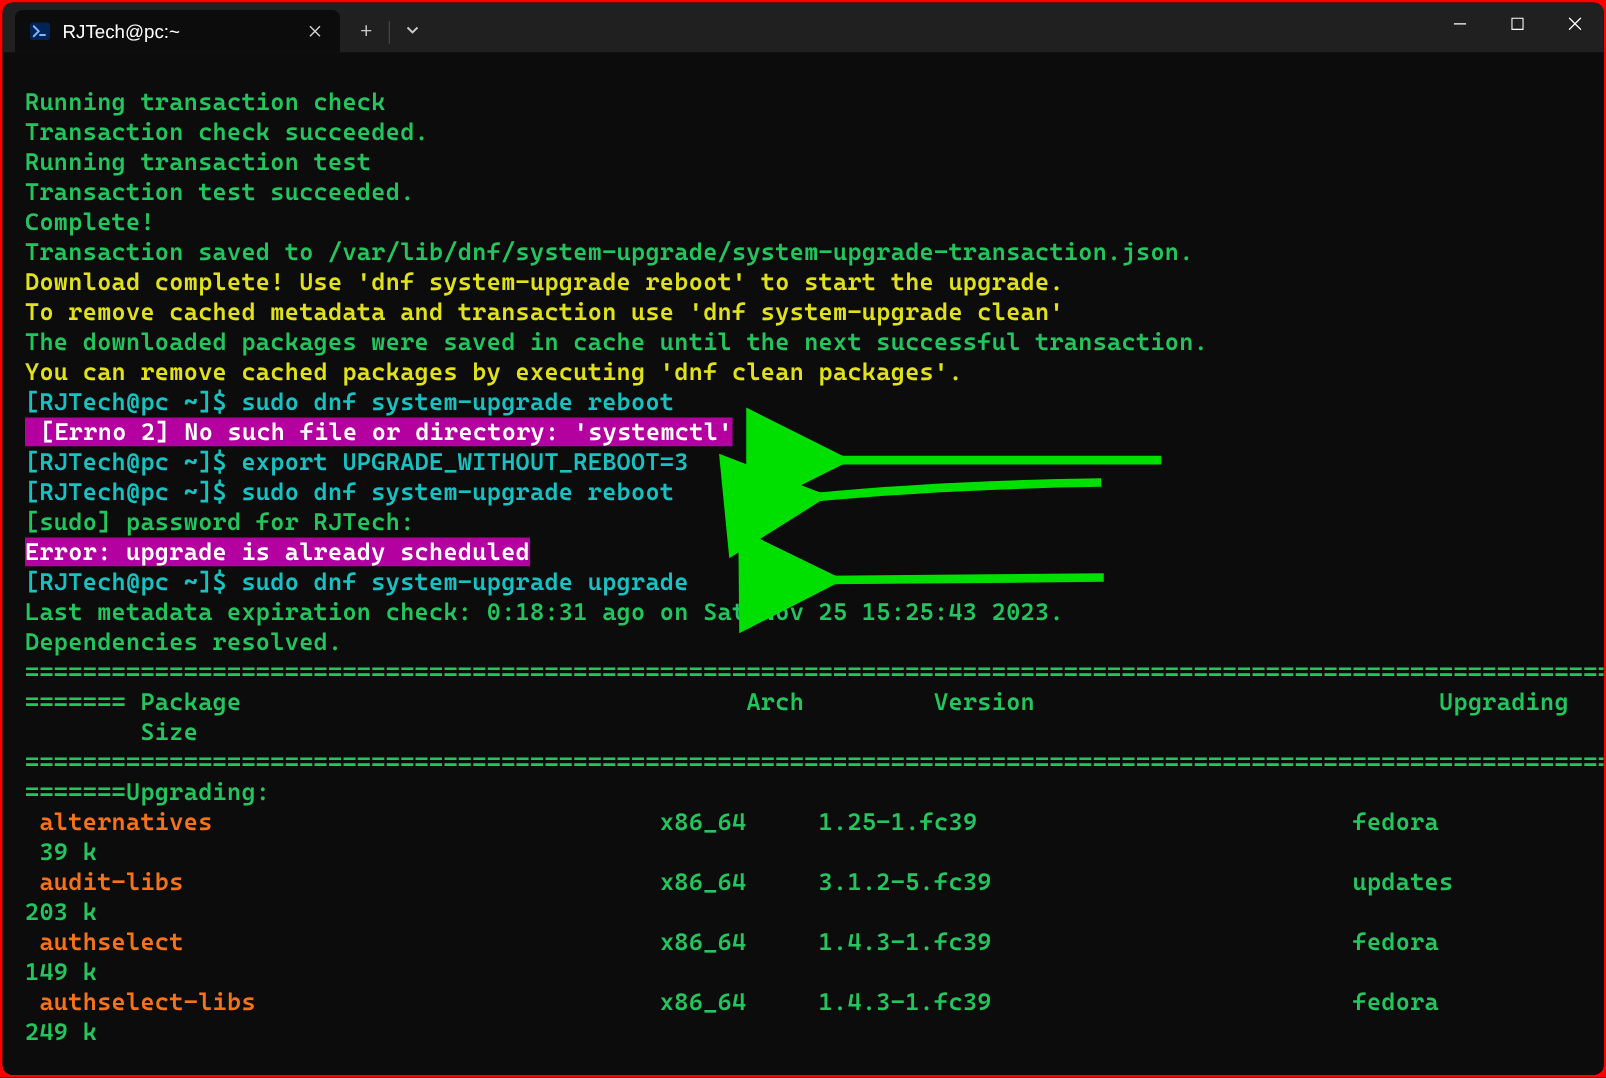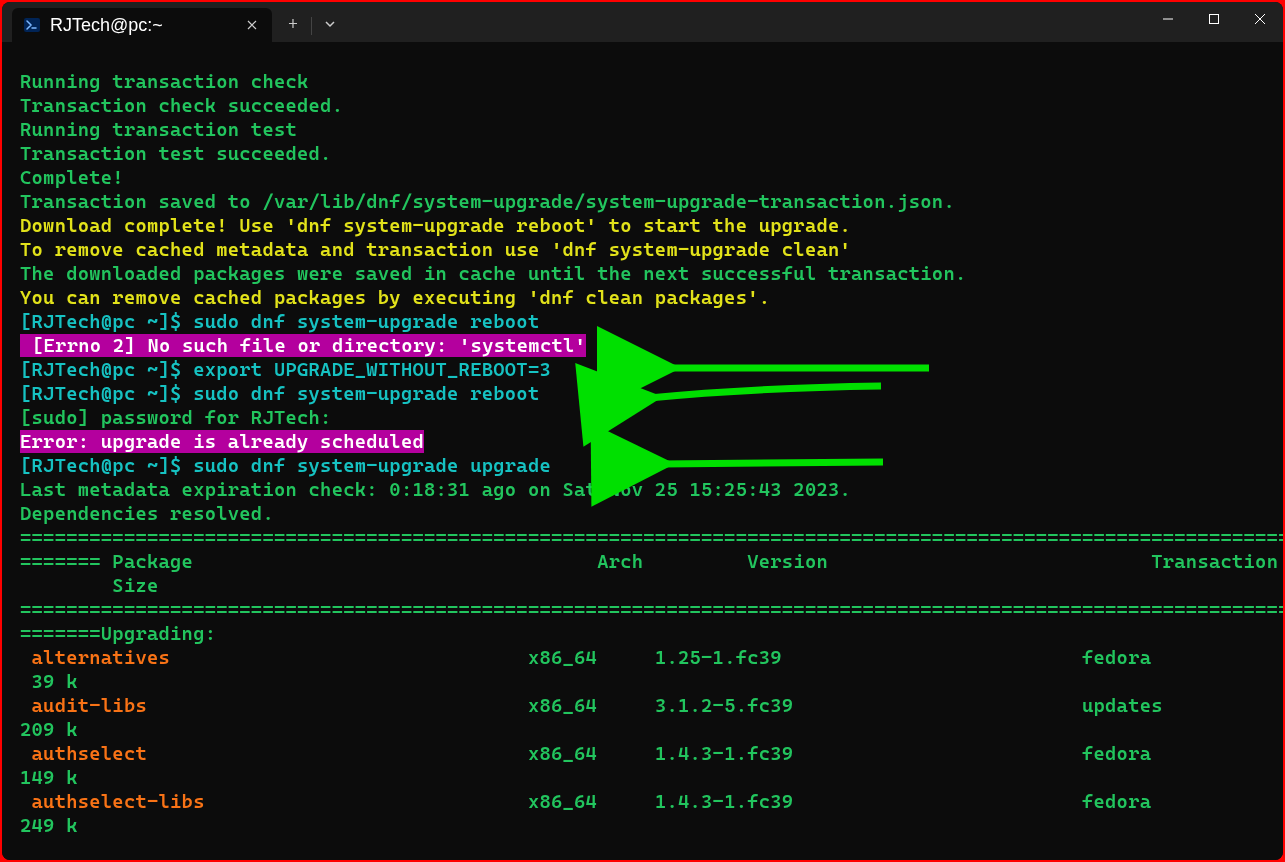--- a/index.html
+++ b/index.html
@@ -38,21 +38,21 @@
     gap: 10px;
     width: 260px;
   }
   .tab-icon {
     width: 16px; height: 16px;
     display:flex;align-items:center;justify-content:center;
   }
   .tab-icon svg { width:16px; height:16px; }
   .tab-title {
     color: #ffffff;
-    font-size: 18px;
+    font-size: 15px;
     font-family: 'Segoe UI', sans-serif;
     flex: 1;
     white-space: nowrap;
     overflow: hidden;
   }
   .tab-close {
     color: #cccccc; font-size: 13px;
     width: 20px; height:20px;
     display:flex;align-items:center;justify-content:center;
     border-radius:3px;
@@ -163,28 +163,28 @@
 <span class="c-cyan">[RJTech@pc ~]$ </span><span class="c-cyan">sudo dnf system-upgrade reboot</span>
 <span class="c-magenta-bg">[Errno 2] No such file or directory: 'systemctl'</span>
 <span class="c-cyan">[RJTech@pc ~]$ </span><span class="c-cyan">export UPGRADE_WITHOUT_REBOOT=3</span>
 <span class="c-cyan">[RJTech@pc ~]$ </span><span class="c-cyan">sudo dnf system-upgrade reboot</span>
 <span class="c-white">[sudo] password for RJTech:</span>
 <span class="c-magenta-bg2">Error: upgrade is already scheduled</span>
 <span class="c-cyan">[RJTech@pc ~]$ </span><span class="c-cyan">sudo dnf system-upgrade upgrade</span>
 <span class="c-white">Last metadata expiration check: 0:18:31 ago on Sat Nov 25 15:25:43 2023.</span>
 <span class="c-white">Dependencies resolved.</span>
 <span class="c-white">====================================================================================================================</span>
-<span class="c-white"><span>======= </span><span>Package</span>                                   <span>Arch</span>         <span>Version</span>                            <span>Transaction</span></span>
+<span class="c-white"><span>======= </span><span>Package</span>                                   <span>Arch</span>         <span>Version</span>                            <span>Upgrading</span></span>
 <span class="c-white">        <span>Size</span></span>
 <span class="c-white">====================================================================================================================</span>
 <span class="c-white">=======Upgrading:</span>
 <span> <span class="c-green">alternatives</span>                               <span class="c-white">x86_64</span>     <span class="c-white">1.25-1.fc39</span>                          <span class="c-white">fedora</span></span>
 <span class="c-white"> <span>39 k</span></span>
 <span> <span class="c-green">audit-libs</span>                                 <span class="c-white">x86_64</span>     <span class="c-white">3.1.2-5.fc39</span>                         <span class="c-white">updates</span></span>
-<span class="c-white"><span>209 k</span></span>
+<span class="c-white"><span>203 k</span></span>
 <span> <span class="c-green">authselect</span>                                 <span class="c-white">x86_64</span>     <span class="c-white">1.4.3-1.fc39</span>                         <span class="c-white">fedora</span></span>
 <span class="c-white"><span>149 k</span></span>
 <span> <span class="c-green">authselect-libs</span>                            <span class="c-white">x86_64</span>     <span class="c-white">1.4.3-1.fc39</span>                         <span class="c-white">fedora</span></span>
 <span class="c-white"><span>249 k</span></span>
 
     
     <div class="arrow" style="left:578px; top:290px;">
       <svg width="290" height="24">
           <defs>
             <marker id="ah1" markerWidth="14" markerHeight="14" refX="2" refY="6" orient="auto">

